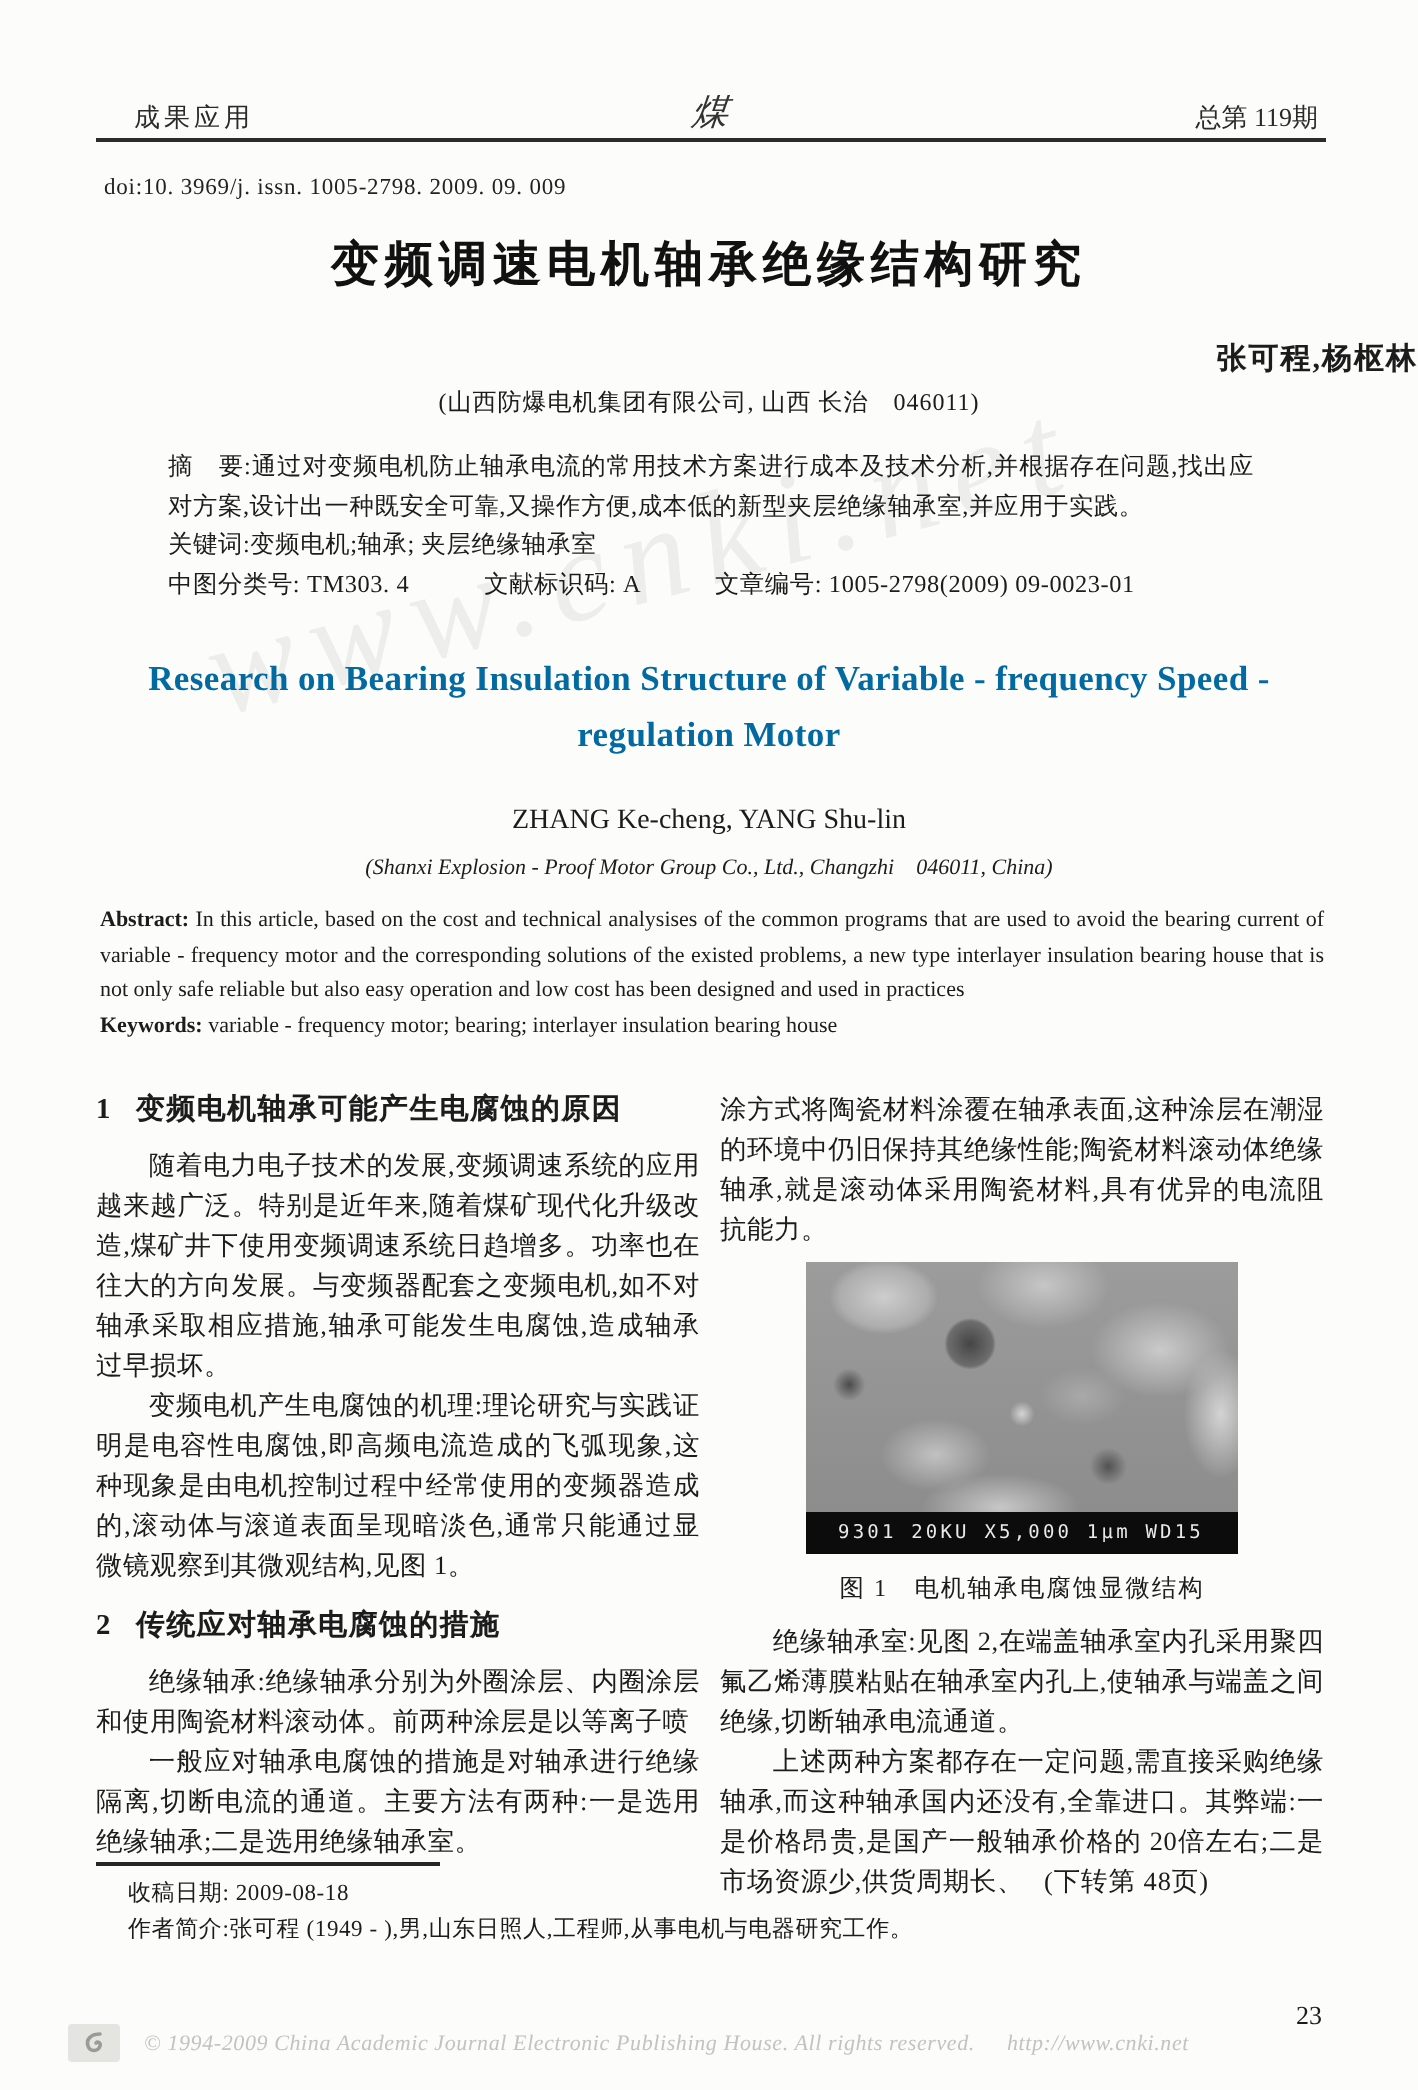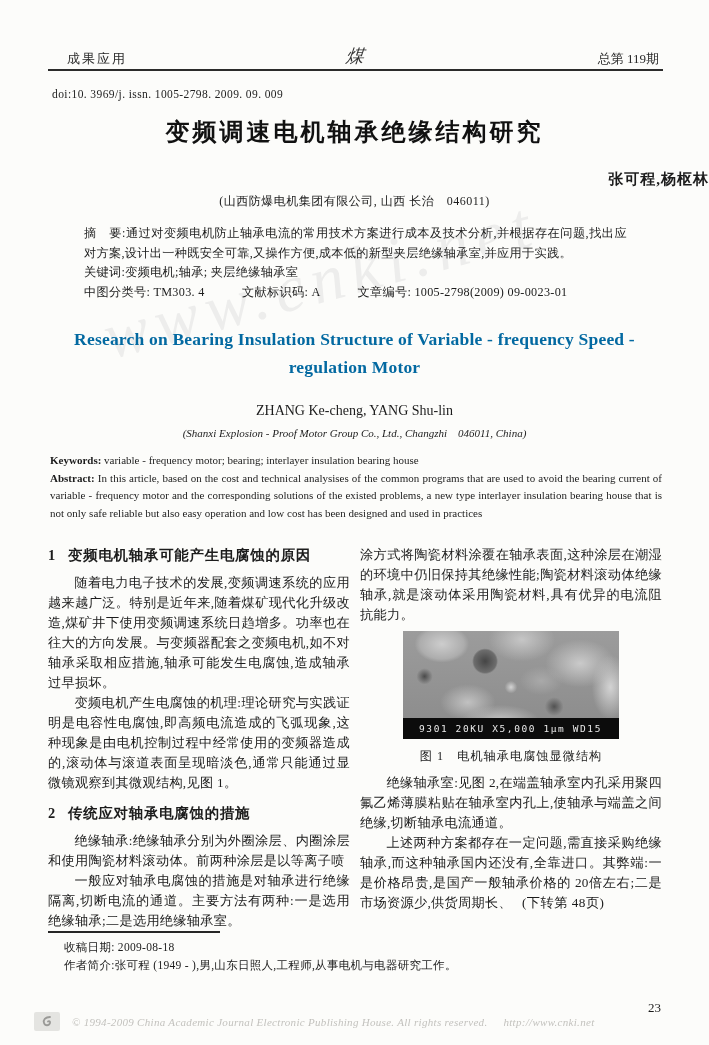--- a/index.html
+++ b/index.html
@@ -43,21 +43,21 @@
          text-align:justify; letter-spacing:0.3px; }
   .col-left  { left:48px; }
   .col-right { left:360px; }
   .col p { margin:0; }
   .col p.indent { text-indent:2em; }
   .sec-head { margin:0 0 8px 0; font-size:14.4px; font-weight:700; letter-spacing:0.8px; line-height:20px; }
   .sec-head.second { margin-top:10px; }
   .sec-num { margin-right:12px; }
 
   figure.fig { margin:6px 0 0 0; }
-  .sem { width:216px; height:108px; margin:0 auto; position:relative;
+  .sem { width:216px; height:146px; margin:0 auto; position:relative;
     background-color:#949494;
     background-image:
       radial-gradient(ellipse 44px 30px at 18% 12%, #cdcdcd 0%, #adadad 50%, rgba(0,0,0,0) 62%),
       radial-gradient(ellipse 52px 34px at 55% 8%,  #c6c6c6 0%, rgba(0,0,0,0) 64%),
       radial-gradient(circle 17px at 38% 28%, #454545 0%, #6d6d6d 66%, rgba(0,0,0,0) 76%),
       radial-gradient(ellipse 58px 40px at 82% 30%, #cacaca 0%, rgba(0,0,0,0) 60%),
       radial-gradient(circle 11px at 10% 42%, #4b4b4b 0%, rgba(0,0,0,0) 74%),
       radial-gradient(ellipse 46px 30px at 30% 66%, #c1c1c1 0%, rgba(0,0,0,0) 60%),
       radial-gradient(circle 9px  at 50% 52%, #d4d4d4 0%, rgba(0,0,0,0) 70%),
       radial-gradient(circle 13px at 70% 70%, #525252 0%, rgba(0,0,0,0) 72%),
@@ -112,26 +112,26 @@
     </div>
     <div class="row">中图分类号: TM303. 4　　　文献标识码: A　　　文章编号: 1005-2798(2009) 09-0023-01</div>
   </div>
 
   <h2 class="title-en">Research on Bearing Insulation Structure of Variable - frequency Speed - regulation Motor</h2>
   <div class="authors-en">ZHANG Ke-cheng, YANG Shu-lin</div>
   <div class="affil-en">(Shanxi Explosion - Proof Motor Group Co., Ltd., Changzhi　046011, China)</div>
 
   <div class="abstract-en">
     <div>
+      <span class="lbl-en">Abstract:</span>
+      <span>In this article, based on the cost and technical analysises of the common programs that are used to avoid the bearing current of variable - frequency motor and the corresponding solutions of the existed problems, a new type interlayer insulation bearing house that is not only safe reliable but also easy operation and low cost has been designed and used in practices</span>
+    </div>
+    <div>
       <span class="lbl-en">Keywords:</span>
       <span>variable - frequency motor; bearing; interlayer insulation bearing house</span>
-    </div>
-    <div>
-      <span class="lbl-en">Abstract:</span>
-      <span>In this article, based on the cost and technical analysises of the common programs that are used to avoid the bearing current of variable - frequency motor and the corresponding solutions of the existed problems, a new type interlayer insulation bearing house that is not only safe reliable but also easy operation and low cost has been designed and used in practices</span>
     </div>
   </div>
 
   <div class="col col-left">
     <h3 class="sec-head">
       <span class="sec-num">1</span><span>变频电机轴承可能产生电腐蚀的原因</span>
     </h3>
     <p class="indent">随着电力电子技术的发展,变频调速系统的应用越来越广泛。特别是近年来,随着煤矿现代化升级改造,煤矿井下使用变频调速系统日趋增多。功率也在往大的方向发展。与变频器配套之变频电机,如不对轴承采取相应措施,轴承可能发生电腐蚀,造成轴承过早损坏。</p>
     <p class="indent">变频电机产生电腐蚀的机理:理论研究与实践证明是电容性电腐蚀,即高频电流造成的飞弧现象,这种现象是由电机控制过程中经常使用的变频器造成的,滚动体与滚道表面呈现暗淡色,通常只能通过显微镜观察到其微观结构,见图 1。</p>
     <h3 class="sec-head second">

